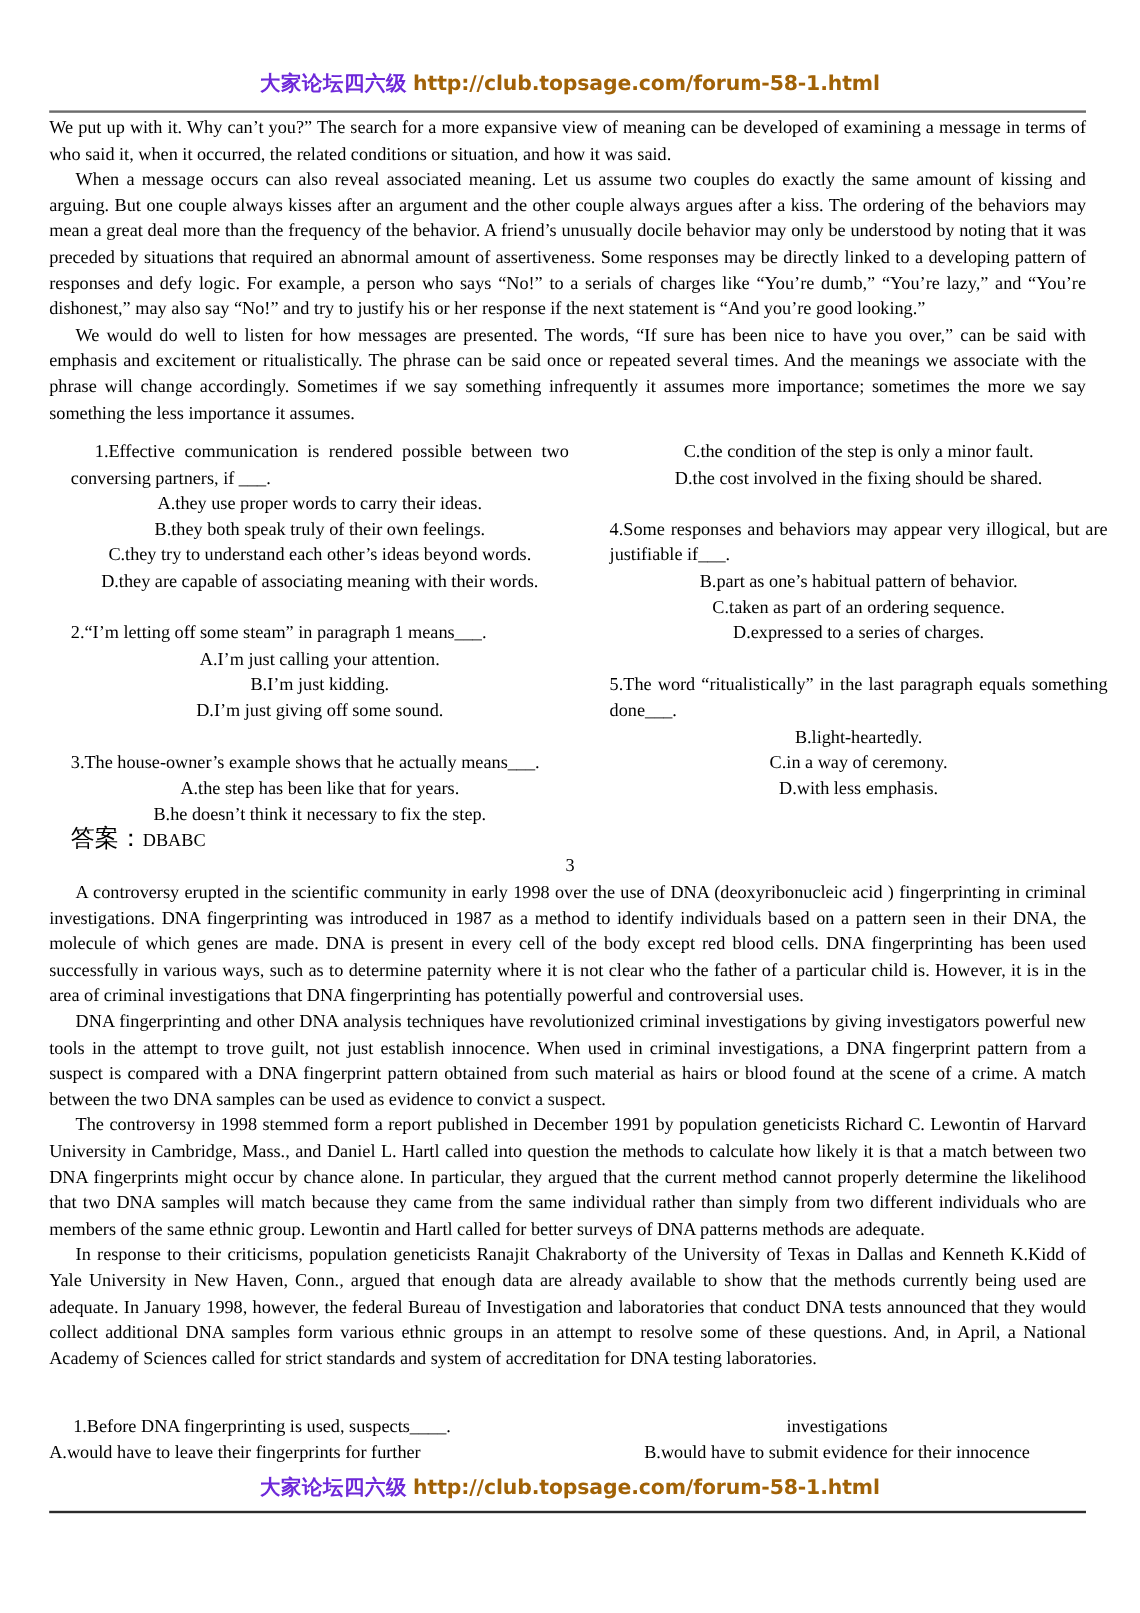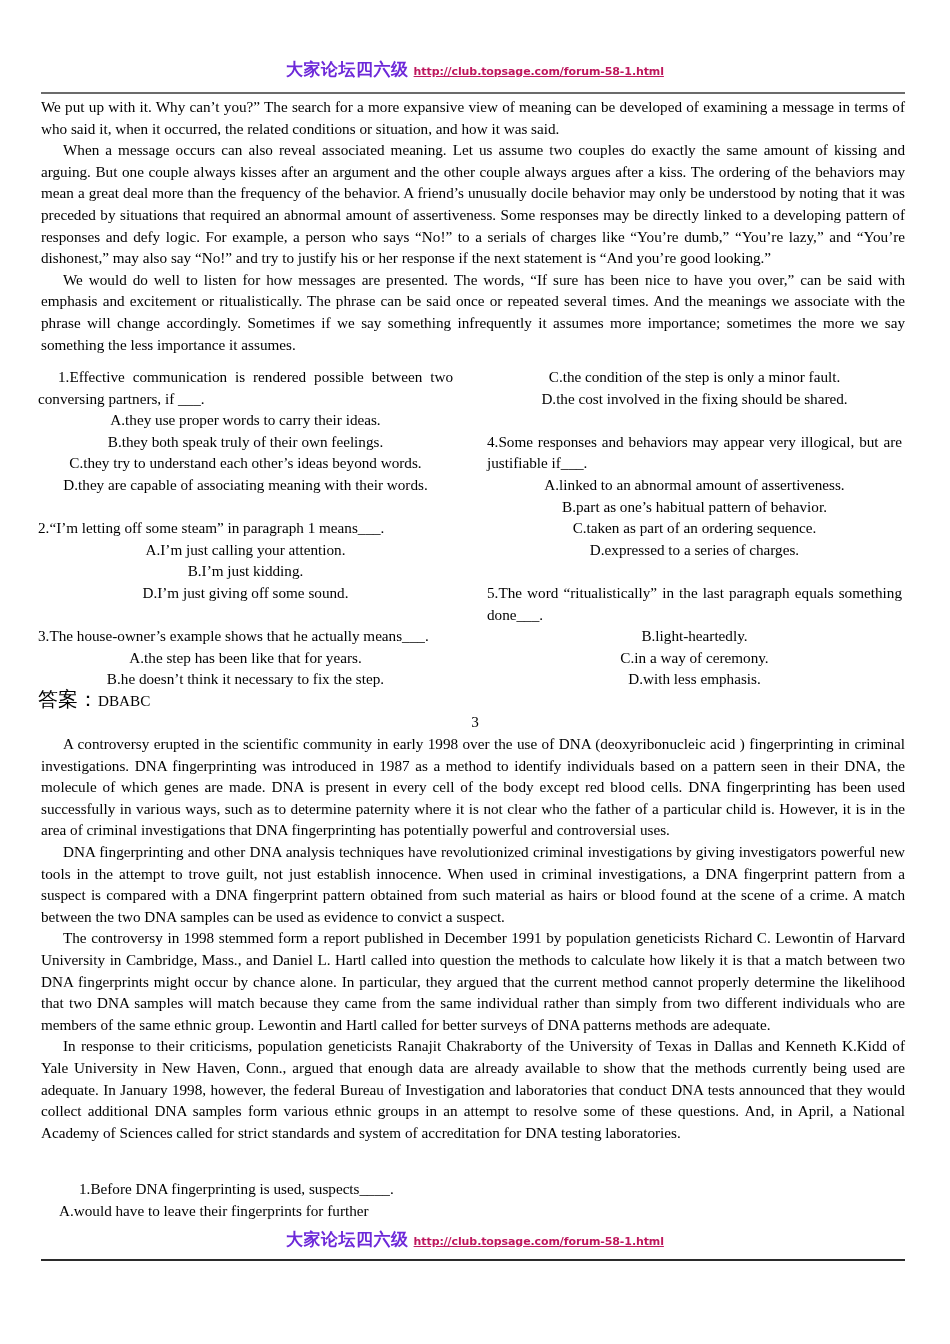--- a/index.html
+++ b/index.html
@@ -36,27 +36,26 @@
   .banner .cn {
     font-family: "DejaVu Sans", "Liberation Sans", sans-serif;
     font-size: 17px;
     font-weight: bold;
     color: #6d28d9;
     letter-spacing: 0.5px;
     vertical-align: baseline;
   }
   .banner .url {
     font-family: "DejaVu Sans", "Liberation Sans", sans-serif;
-    font-size: 11px;
+    font-size: 17px;
     font-weight: bold;
-    color: #be185d;
+    color: #a16207;
     letter-spacing: -0.1px;
     margin-left: 5px;
     vertical-align: baseline;
-    text-decoration: underline;
   }
 
   .rule {
     position: absolute;
     left: 41px;
     width: 864px;
     border: 0;
     margin: 0;
     background: #5f5f5f;
   }
@@ -85,21 +84,21 @@
     text-align: justify;
     text-justify: inter-word;
     -webkit-hyphens: none;
     hyphens: none;
   }
   p.indent { text-indent: 22px; }
 
   
   .qblock {
     position: absolute;
-    left: 38px;
+    left: 59px;
     top: 366px;
     width: 864px;
     height: 345px;
   }
   .col {
     position: absolute;
     top: 0;
     width: 415px;
   }
   .col-left  { left: 0px; }
@@ -150,21 +149,21 @@
 
   
   .qblock2 {
     position: absolute;
     left: 41px;
     top: 1178px;
     width: 864px;
     height: 50px;
   }
   .qblock2 .col { width: 415px; }
-  .qblock2 .col-left { left: 0px; margin-left: 18px; }
+  .qblock2 .col-left { left: 0px; }
   .qblock2 .col-right { left: 449px; }
   .just { text-align: justify; text-justify: inter-word; }
   .nowrapline { white-space: nowrap; }
 </style>
 </head>
 <body>
 
 <div class="page">
 
   <div class="banner banner-head">
@@ -214,21 +213,20 @@
 
     <div class="col col-right">
       <div class="opt">C.the condition of the step is only a minor fault.</div>
       <div class="opt">D.the cost involved in the fixing should be shared.</div>
 
       <div class="gap"></div>
 
       <div class="q">
         <span class="stem-noindent">4.Some responses and behaviors may appear very illogical, but are justifiable if___.</span>
       </div>
-      <div class="opt">A.linked to an abnormal amount of assertiveness.</div>
       <div class="opt">B.part as one’s habitual pattern of behavior.</div>
       <div class="opt">C.taken as part of an ordering sequence.</div>
       <div class="opt">D.expressed to a series of charges.</div>
 
       <div class="gap"></div>
 
       <div class="q">
         <span class="stem-noindent">5.The word “ritualistically” in the last paragraph equals something done___.</span>
       </div>
       <div class="opt">B.light-heartedly.</div>
@@ -246,20 +244,24 @@
     <p class="indent">In response to their criticisms, population geneticists Ranajit Chakraborty of the University of Texas in Dallas and Kenneth K.Kidd of Yale University in New Haven, Conn., argued that enough data are already available to show that the methods currently being used are adequate. In January 1998, however, the federal Bureau of Investigation and laboratories that conduct DNA tests announced that they would collect additional DNA samples form various ethnic groups in an attempt to resolve some of these questions. And, in April, a National Academy of Sciences called for strict standards and system of accreditation for DNA testing laboratories.</p>
   </div>
 
   <div class="qblock2">
     <div class="col col-left">
       <div class="q nowrapline">
         <span class="stem">1.Before DNA fingerprinting is used, suspects____.</span>
       </div>
       <div class="q just">A.would have to leave their fingerprints for further</div>
     </div>
+    <div class="col col-right">
+      <div class="opt">investigations</div>
+      <div class="opt">B.would have to submit evidence for their innocence</div>
+    </div>
   </div>
 
   <div class="banner banner-foot">
     <span class="cn">大家论坛四六级</span><span class="url">http://club.topsage.com/forum-58-1.html</span>
   </div>
   <div class="rule rule-bottom"></div>
 
 </div>
 
 </body></html>

